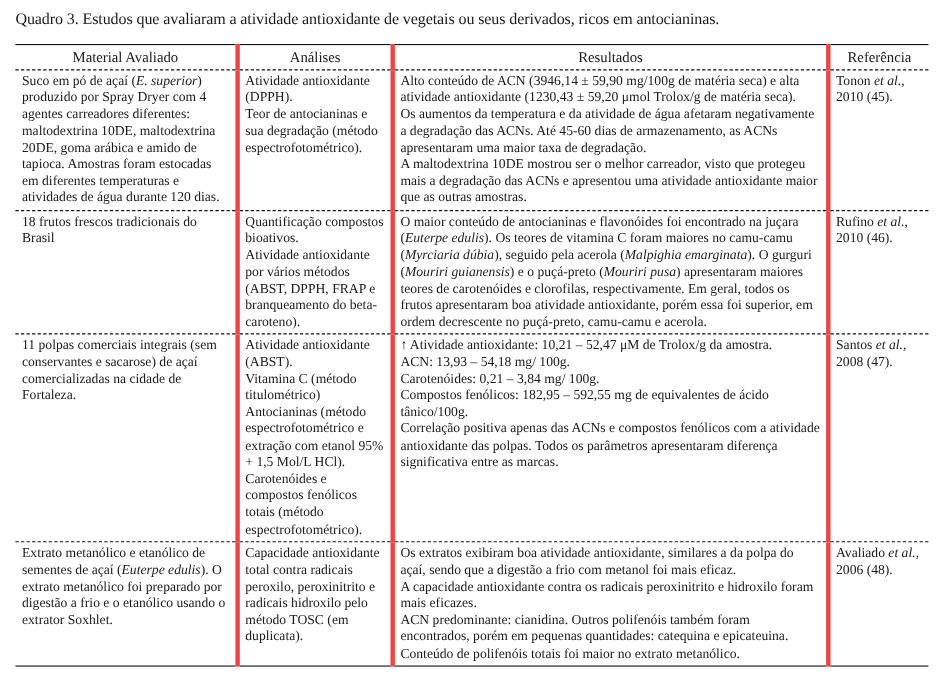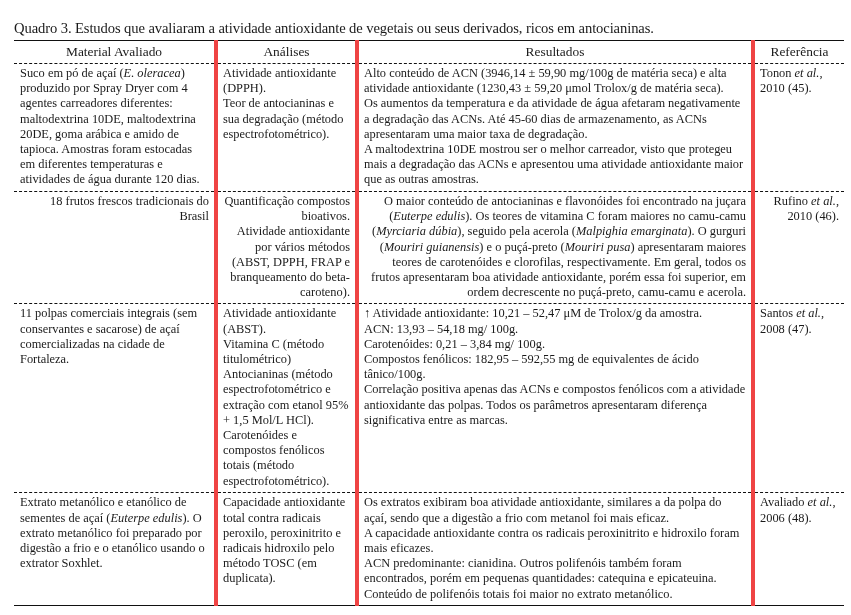--- a/index.html
+++ b/index.html
@@ -2,21 +2,21 @@
 <html><head>
   <meta charset="utf-8">
   <style>
     html, body { margin: 0; padding: 0; background: #ffffff; }
     body {
       width: 851px; height: 615px; position: relative; overflow: hidden;
       font-family: "Liberation Serif", "DejaVu Serif", serif;
       color: #1a1a1a;
     }
     .caption {
-      position: absolute; left: 14px; top: 20px;
+      position: absolute; left: 14px; top: 10px;
       font-size: 14.6px; letter-spacing: -0.1px; white-space: nowrap;
     }
     table {
       position: absolute; left: 14px; top: 40px;
       width: 830px; border-collapse: collapse; table-layout: fixed;
       border-top: 1.5px solid #111; border-bottom: 1.5px solid #111;
     }
     col.c1 { width: 202px; }
     col.c2 { width: 141px; }
     col.c3 { width: 396px; }
@@ -27,21 +27,21 @@
     }
     th:first-child, td:first-child { border-left: none; }
     th {
       font-weight: normal; text-align: center; font-size: 13.4px;
       height: 17px; padding-top: 3px; padding-bottom: 2px;
       border-bottom: 1px dashed #111;
     }
     tr.row td { border-bottom: 1px dashed #111; }
     tr.row.last td { border-bottom: none; }
     .r1 td { height: 122px; }
-    .r2 td { height: 104px; text-align: right; }
+    .r2 td { height: 104px; }
     .r3 td { height: 183px; }
     .r4 td { height: 105px; margin-left: 44px; }
     td.c1 { padding-left: 6px; }
     i { font-style: italic; }
     .line { display: block; }
   </style>
 </head>
 <body>
 
 <div class="caption">Quadro 3. Estudos que avaliaram a atividade antioxidante de vegetais ou seus derivados, ricos em antocianinas.</div>
@@ -58,21 +58,21 @@
       <th>Material Avaliado</th>
       <th>Análises</th>
       <th>Resultados</th>
       <th>Referência</th>
     </tr>
   </thead>
   <tbody>
 
     <tr class="row r1">
       <td class="c1">
-        <span>Suco em pó de açaí (</span><i>E. oleracea</i><span>) produzido por Spray Dryer com 4 agentes carreadores diferentes: maltodextrina 10DE, maltodextrina 20DE, goma arábica e amido de tapioca. Amostras foram estocadas em diferentes temperaturas e atividades de água durante 120 dias.</span>
+        <span>Suco em pó de açaí (</span><i>E. superior</i><span>) produzido por Spray Dryer com 4 agentes carreadores diferentes: maltodextrina 10DE, maltodextrina 20DE, goma arábica e amido de tapioca. Amostras foram estocadas em diferentes temperaturas e atividades de água durante 120 dias.</span>
       </td>
       <td>
         <span class="line">Atividade antioxidante (DPPH).</span>
         <span class="line">Teor de antocianinas e sua degradação (método espectrofotométrico).</span>
       </td>
       <td>
         <span class="line">Alto conteúdo de ACN (3946,14 ± 59,90 mg/100g de matéria seca) e alta atividade antioxidante (1230,43 ± 59,20 μmol Trolox/g de matéria seca).</span>
         <span class="line">Os aumentos da temperatura e da atividade de água afetaram negativamente a degradação das ACNs. Até 45-60 dias de armazenamento, as ACNs apresentaram uma maior taxa de degradação.</span>
         <span class="line">A maltodextrina 10DE mostrou ser o melhor carreador, visto que protegeu mais a degradação das ACNs e apresentou uma atividade antioxidante maior que as outras amostras.</span>
       </td>

